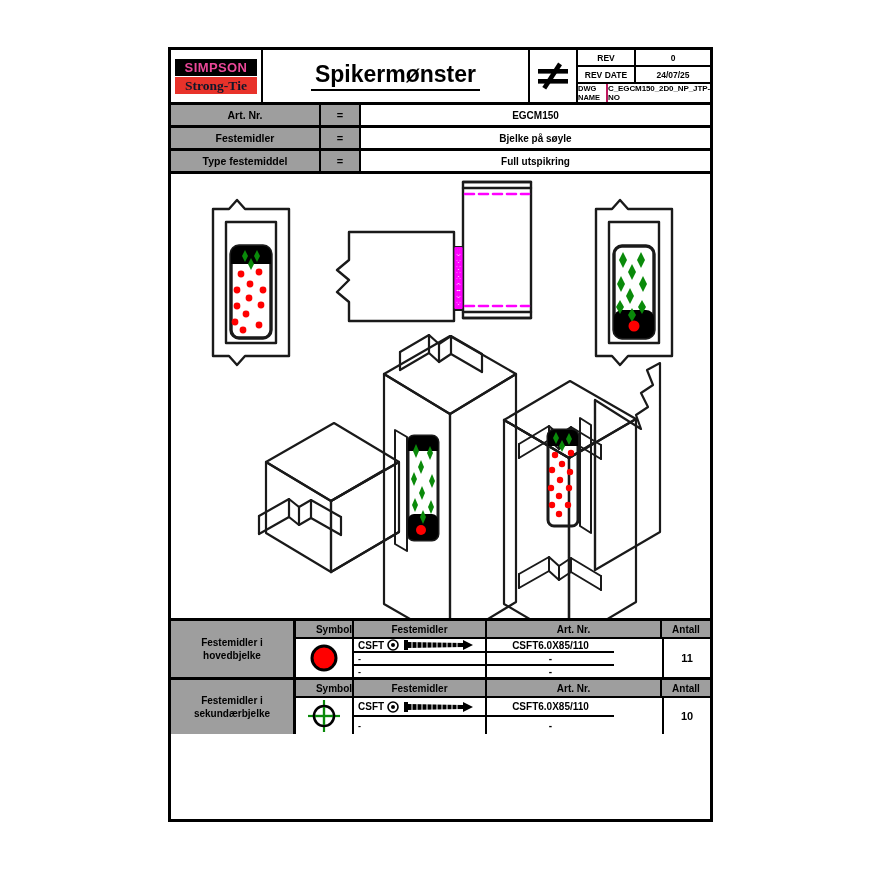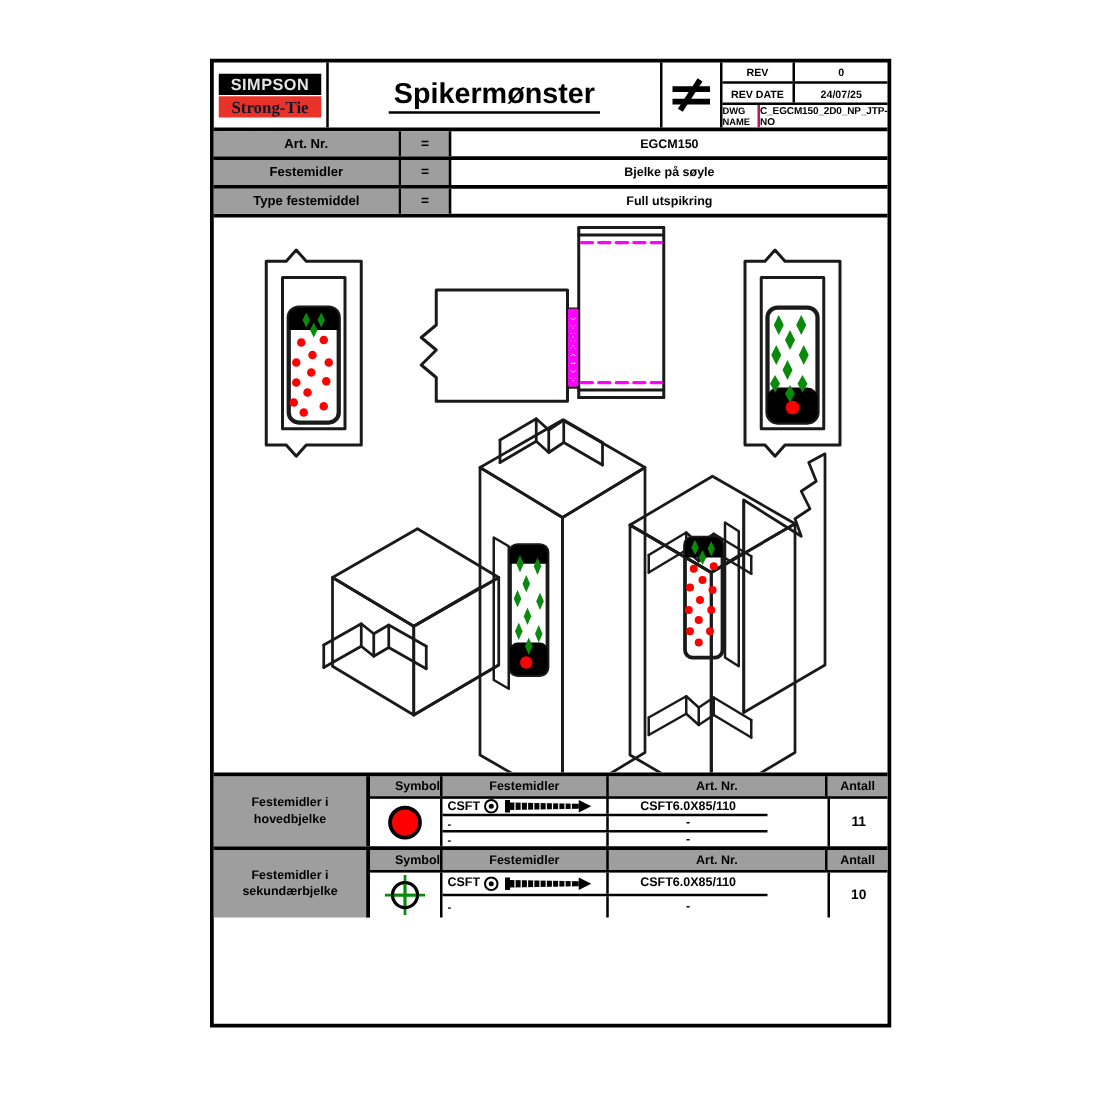--- a/index.html
+++ b/index.html
@@ -4,21 +4,21 @@
 <style>
   html,body{margin:0;padding:0;background:#ffffff;}
   body{width:880px;height:880px;font-family:"Liberation Sans",sans-serif;-webkit-font-smoothing:none;}
   #sheet{position:absolute;left:168px;top:47px;width:545px;height:775px;background:#fff;
          border:3px solid #000;box-sizing:border-box;}
 
   
   .titlebar{display:flex;height:55px;border-bottom:3px solid #000;box-sizing:border-box;}
   .logo-cell{width:92px;border-right:2px solid #000;box-sizing:border-box;display:flex;
              flex-direction:column;justify-content:center;padding:3px 4px;}
-  .logo-top{background:#000;color:#e5e5e5;font-weight:bold;font-size:13px;text-align:center;
+  .logo-top{background:#000;color:#ec4899;font-weight:bold;font-size:13px;text-align:center;
             letter-spacing:.4px;line-height:17px;}
   .logo-bot{background:#e8322a;color:#0f172a;font-family:"Liberation Serif",serif;font-weight:bold;
             font-size:13.5px;text-align:center;line-height:17px;margin-top:1px;}
   .title-cell{flex:1;display:flex;align-items:center;justify-content:center;border-right:2px solid #000;}
   .title-cell span{font-size:23px;font-weight:bold;border-bottom:2.5px solid #000;padding:0 4px 1px;}
   .proj-cell{width:48px;border-right:2px solid #000;display:flex;align-items:center;
              justify-content:center;box-sizing:border-box;}
   .rev-cell{width:132px;display:flex;flex-direction:column;box-sizing:border-box;}
   .rev-row{flex:1;display:flex;border-bottom:2px solid #000;box-sizing:border-box;}
   .rev-row:last-child{border-bottom:none;}

